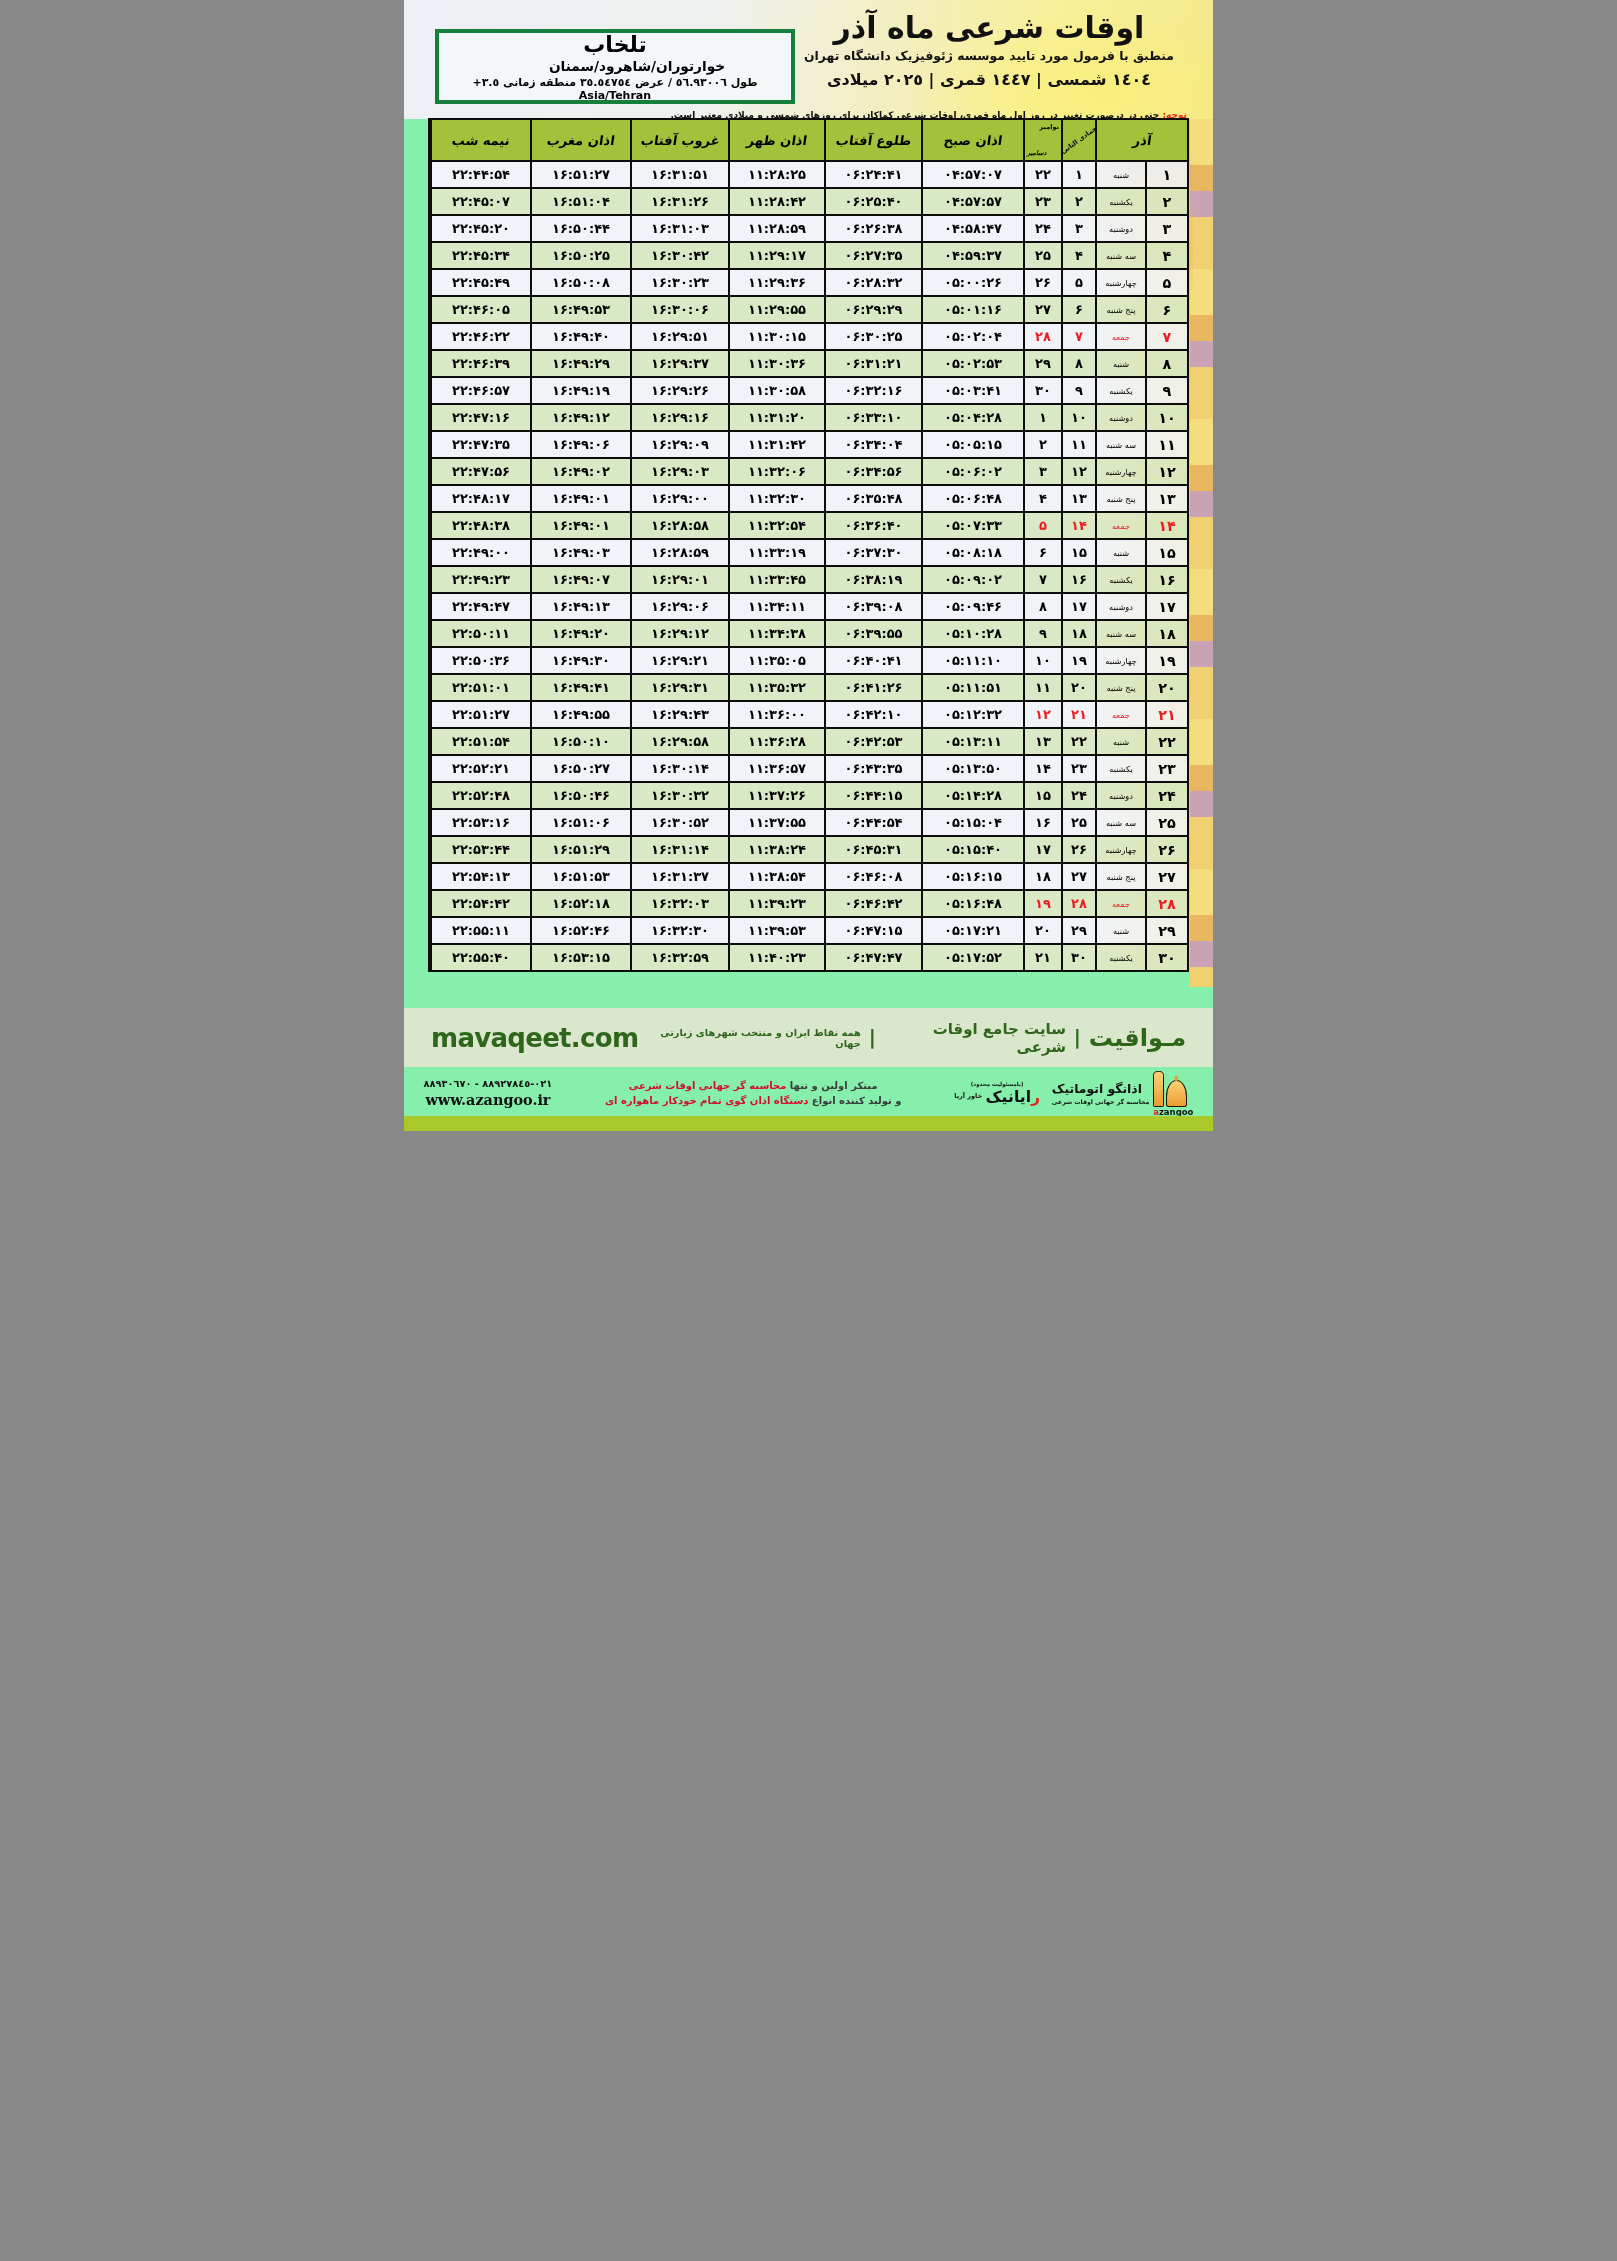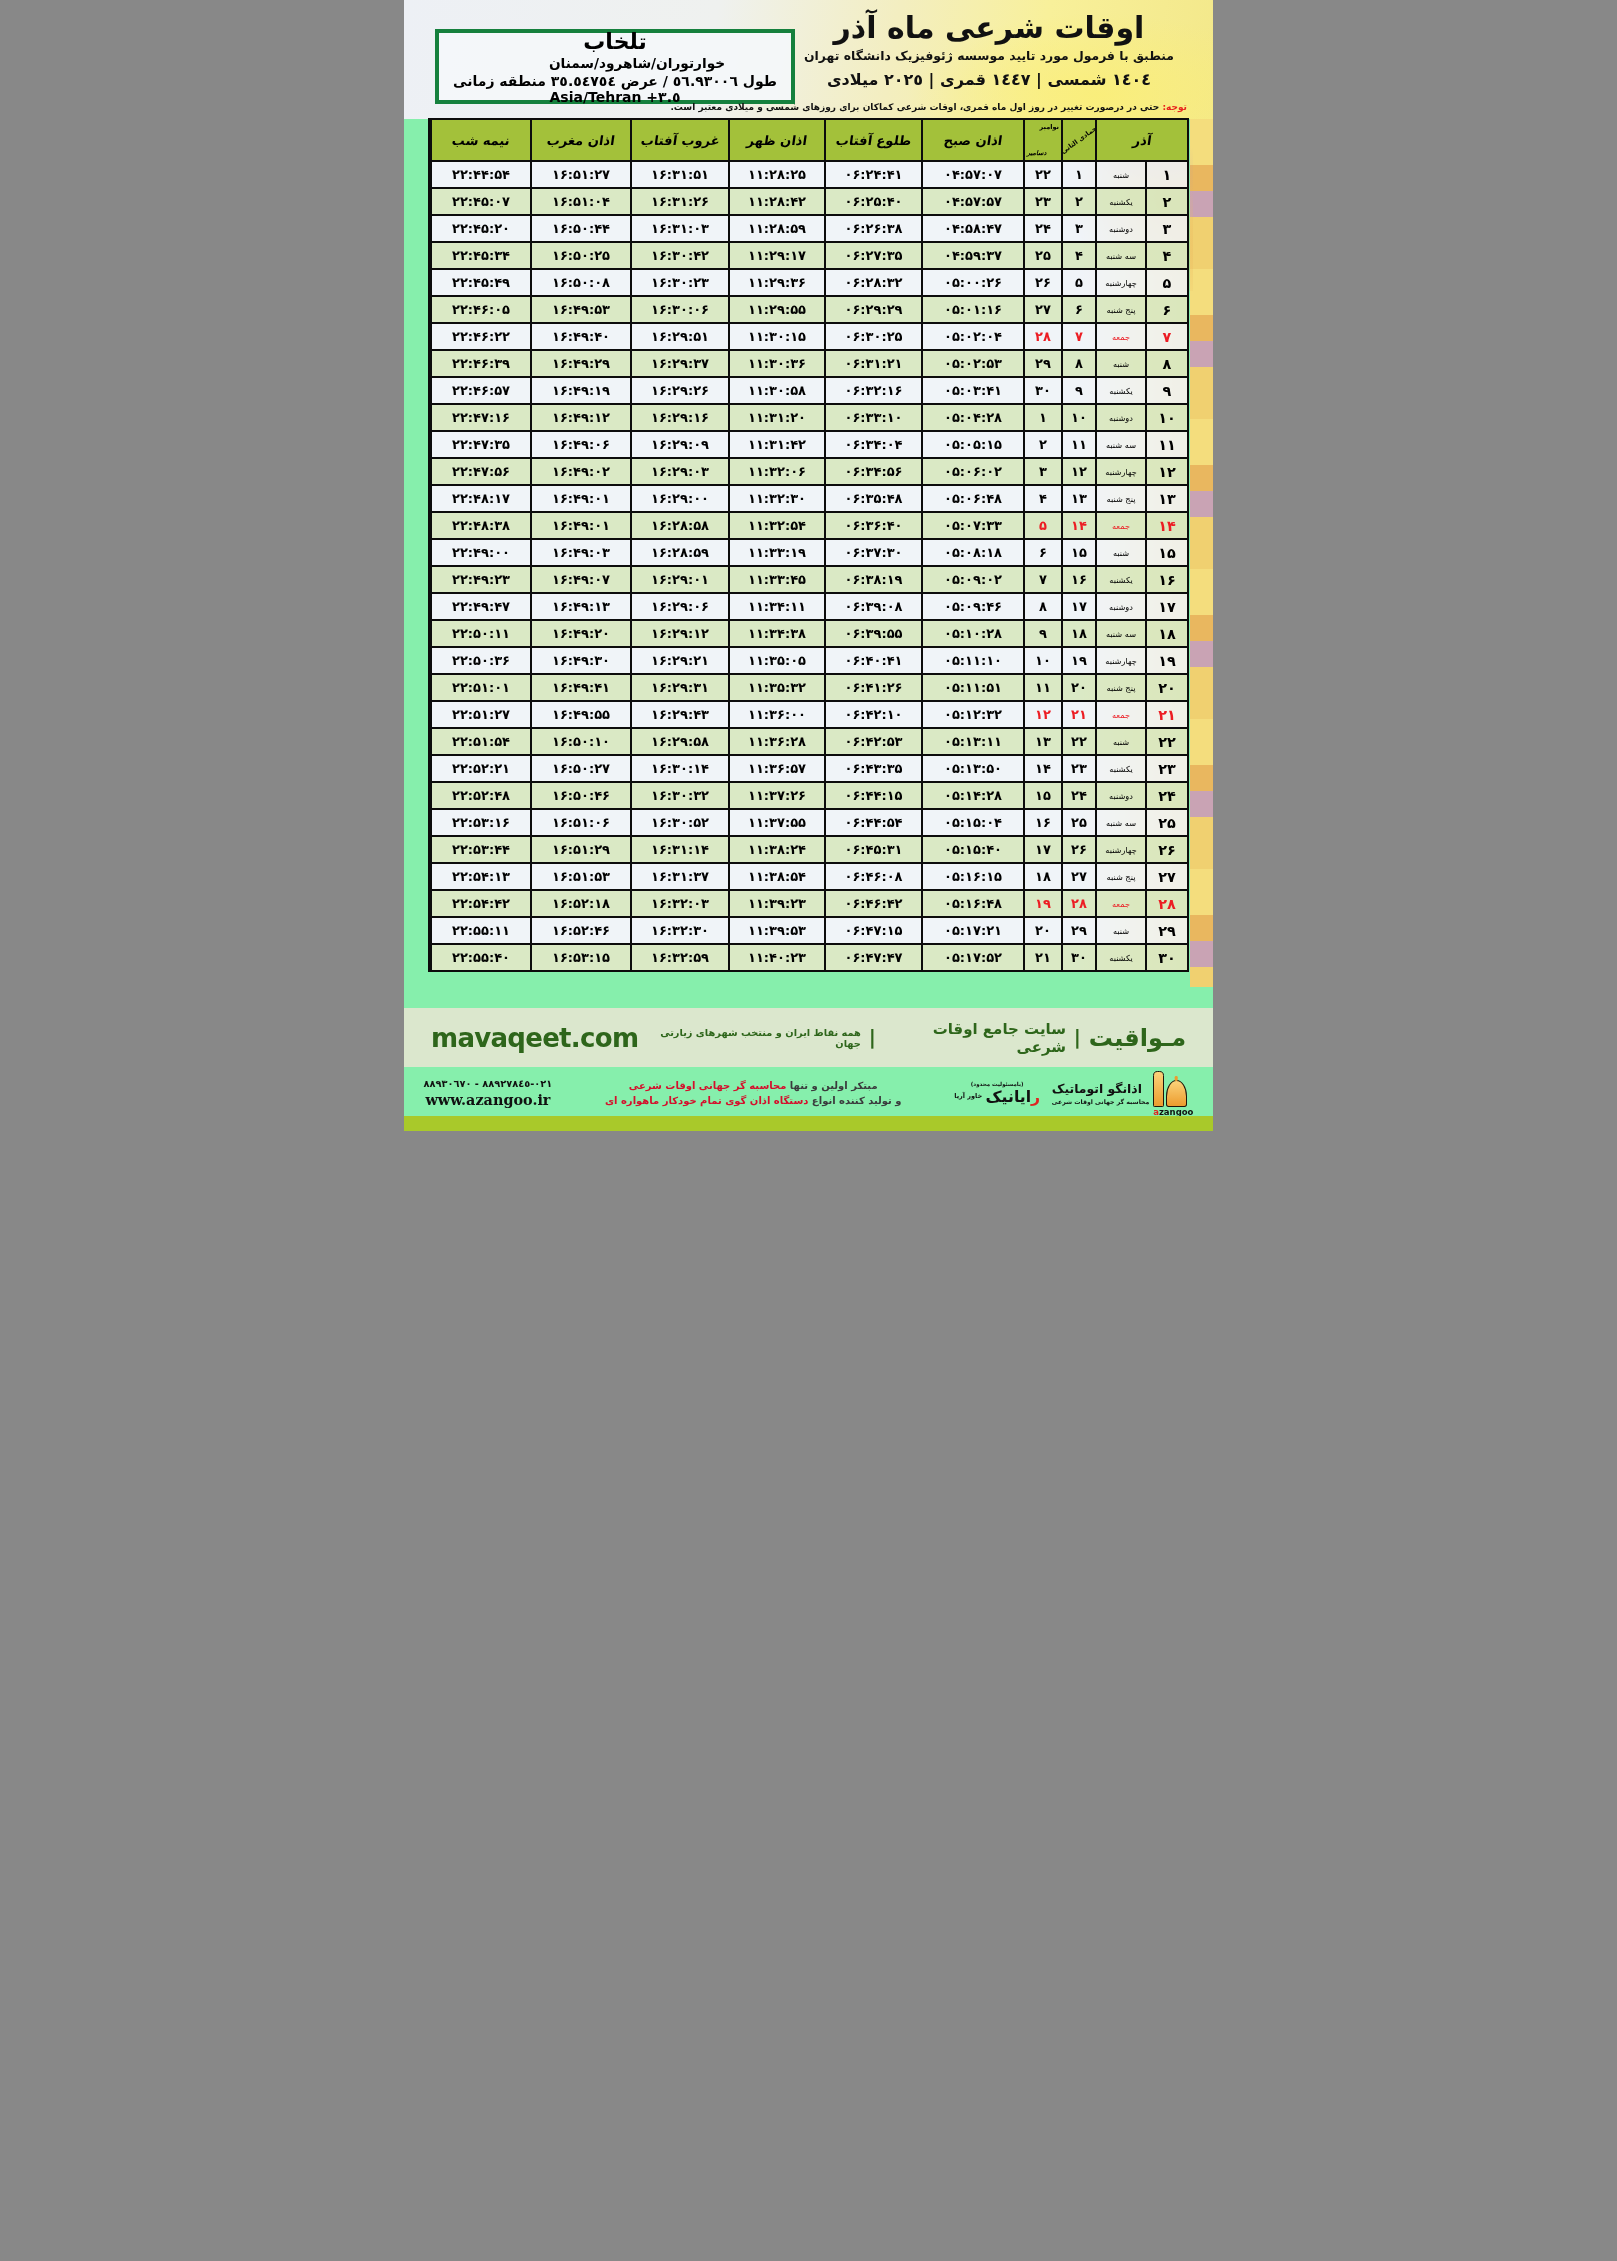--- a/index.html
+++ b/index.html
@@ -19,23 +19,23 @@
   
   .title-block{position:absolute;top:5.2px;right:22px;width:404px;text-align:center;direction:rtl;color:#111;}
   .title-block h1{margin:3.9px 0 1.3px;font-size:30px;font-weight:bold;line-height:1.25;}
   .title-sub{font-size:12.4px;font-weight:bold;margin-top:1.3px;}
   .title-dates{font-size:16px;font-weight:bold;margin-top:7px;}
 
   .location-box{position:absolute;top:29px;left:31px;width:352px;height:67px;border:4px solid #15803d;
     background:rgba(244,247,250,.92);text-align:center;direction:rtl;display:flex;flex-direction:column;justify-content:center;}
   .loc-name{font-size:22px;font-weight:bold;line-height:1.15;}
   .loc-region{font-size:13.7px;font-weight:bold;margin-top:0.7px;padding-left:44px;}
-  .loc-coords{font-size:14px;font-weight:bold;margin-top:2px;}
-
-  .notice{position:absolute;top:102px;left:24px;right:26px;direction:rtl;text-align:right;
+  .loc-coords{font-size:11px;font-weight:bold;margin-top:2px;}
+
+  .notice{position:absolute;top:110px;left:24px;right:26px;direction:rtl;text-align:right;
     font-size:9px;font-weight:bold;color:#111;}
   .notice .red{color:#e8231d;}
 
   
   .timetable{position:absolute;top:118px;left:24px;width:761px;direction:rtl;border:2px solid #0c0c0c;
     box-sizing:border-box;
     background:
       radial-gradient(ellipse 150px 78px at 96% 1%, rgba(180,145,185,.8), rgba(180,145,185,0) 70%),
       radial-gradient(ellipse 170px 117px at 99% 9%, rgba(232,178,92,.65), rgba(232,178,92,0) 70%),
       linear-gradient(90deg,#f2f4f7 0%,#f2f4f7 86%,#f6e9a4 94%,#f1d87e 100%);}

